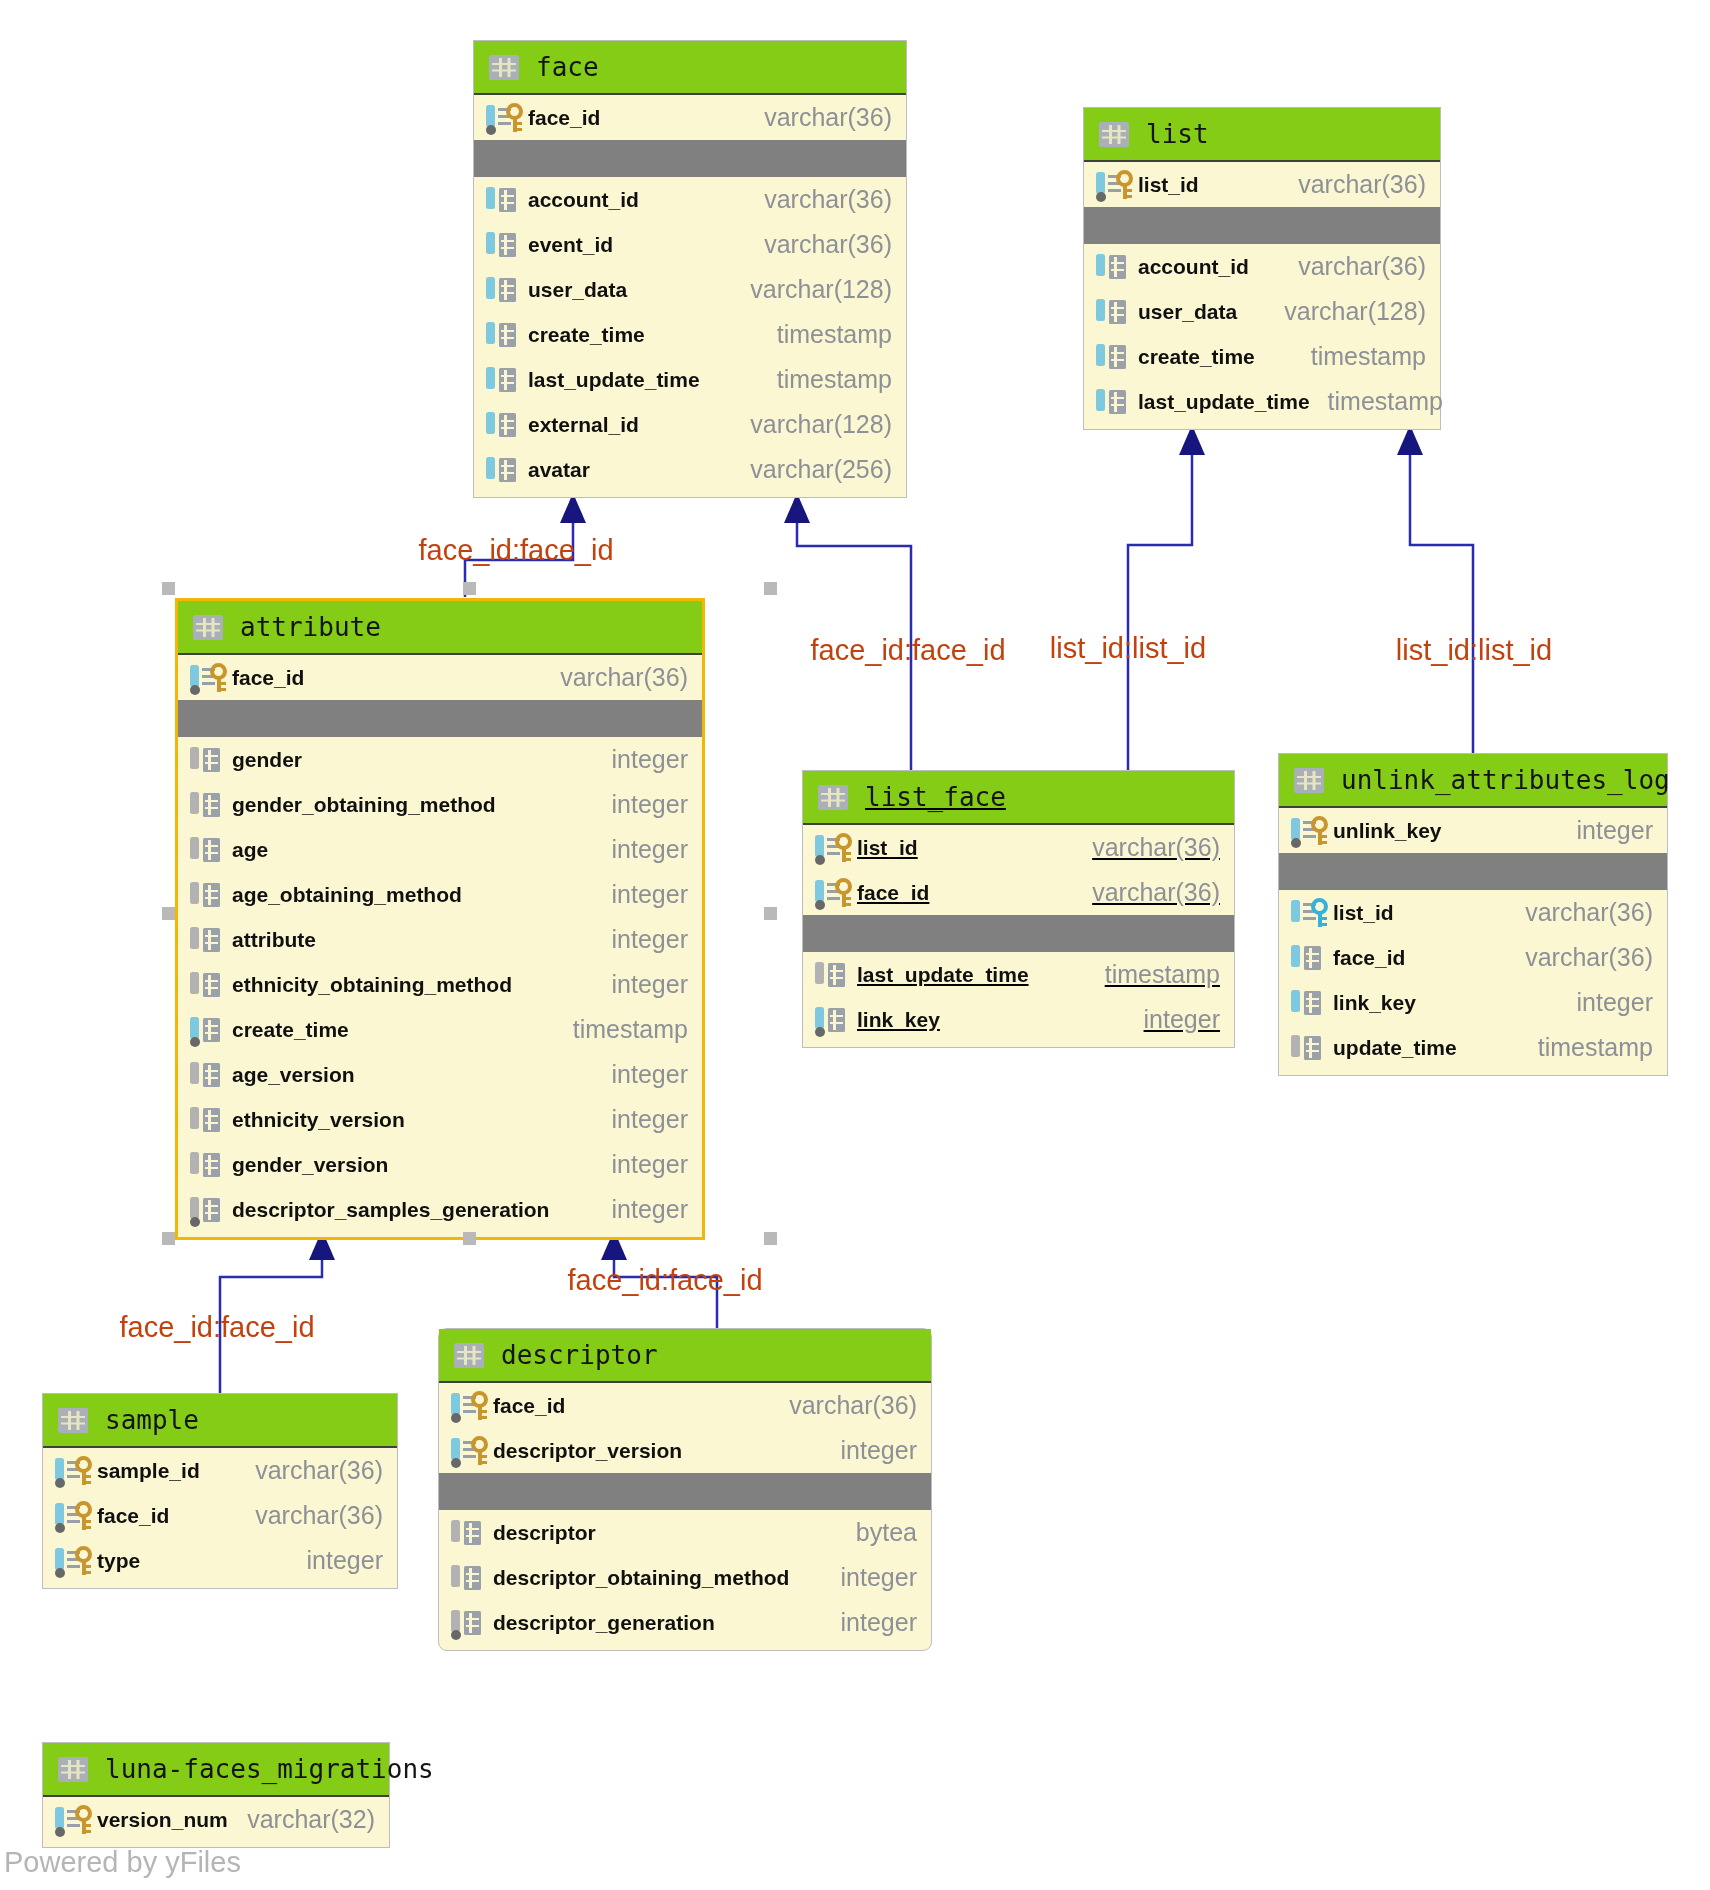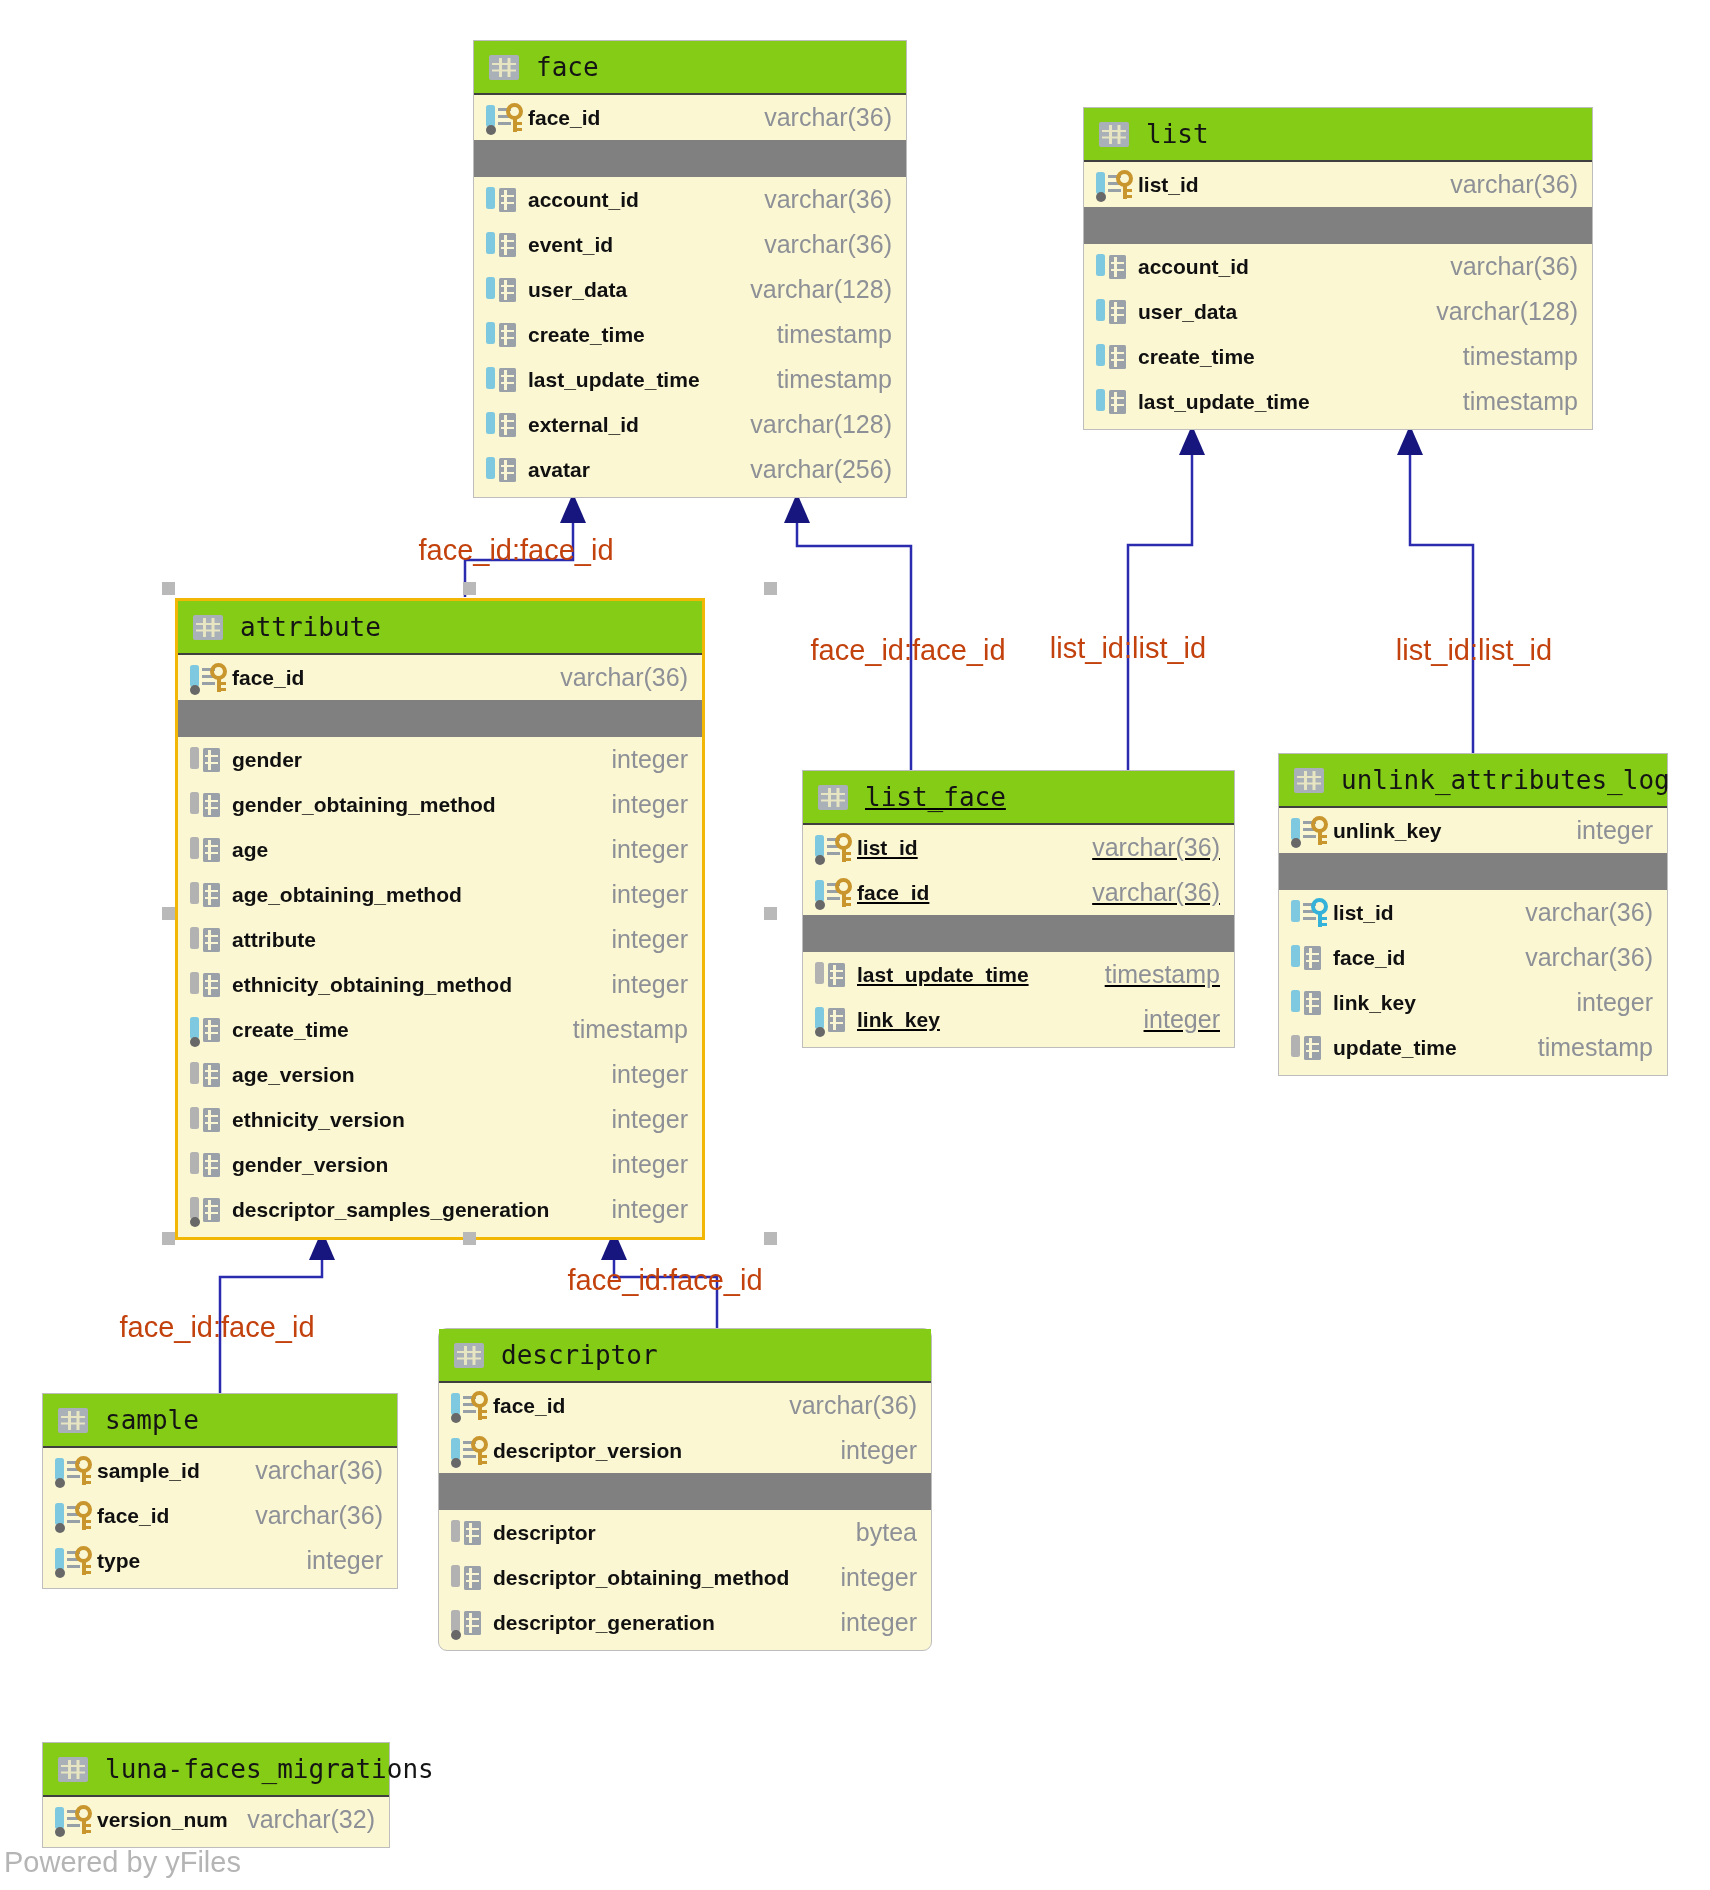--- a/index.html
+++ b/index.html
@@ -149,21 +149,21 @@
     <div class="trow">
       <span class="cicon">
           <i class="bar"></i>
           <i class="grid"></i>
         </span>
       <span class="cname">avatar</span>
       <span class="ctype">varchar(256)</span>
     </div>
   </div>
 
-  <div class="table" style="left:1083px;top:107px;width:510px;">
+  <div class="table" style="left:1083px;top:107px;width:358px;">
     <div class="thead">
       <span class="hicon"></span>
       <span class="tname">list</span>
     </div>
     <div class="trow">
       <span class="cicon">
           <i class="bar"></i>
           <i class="dot"></i>
           <i class="lines"></i>
           <i class="ring"></i>

